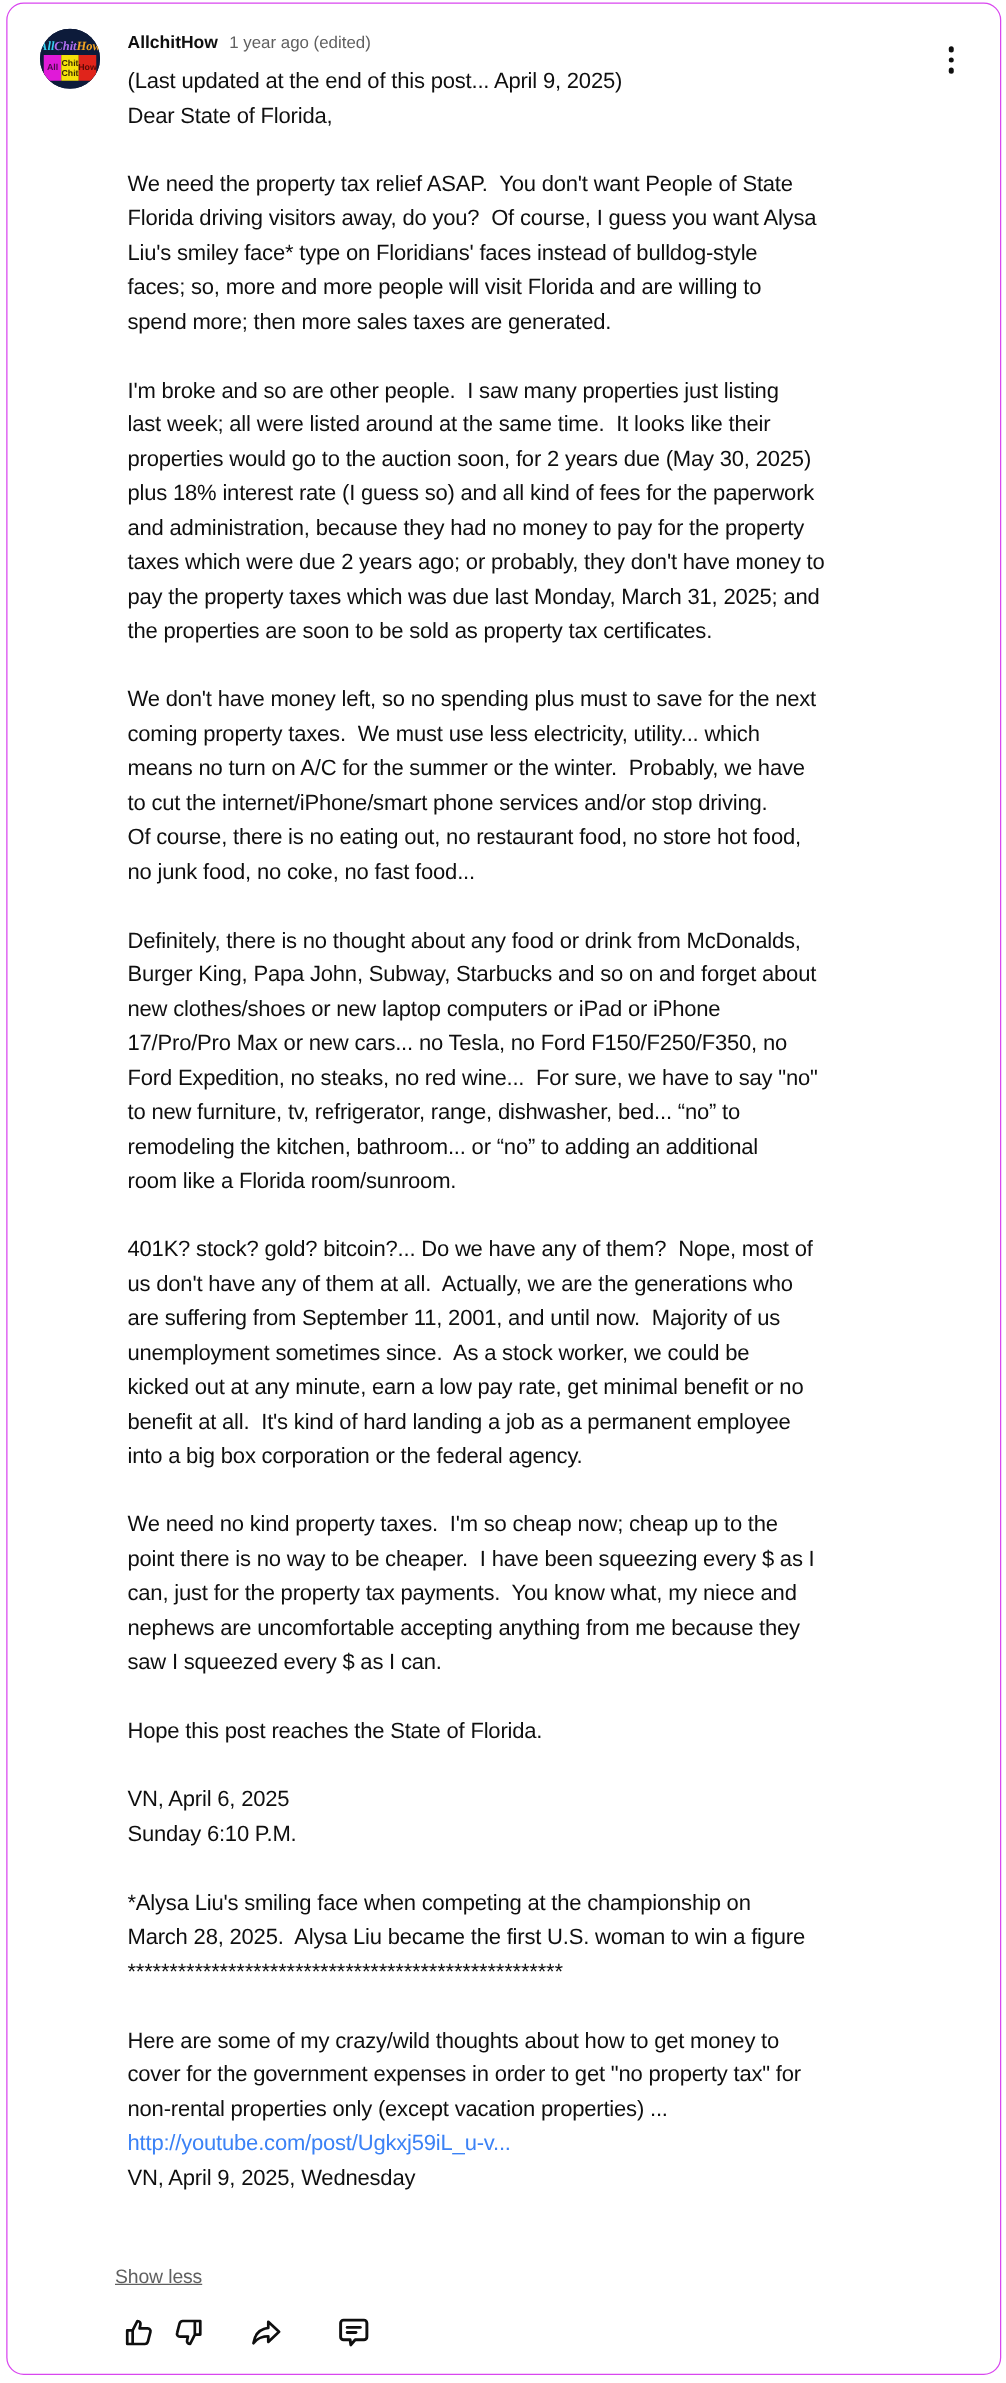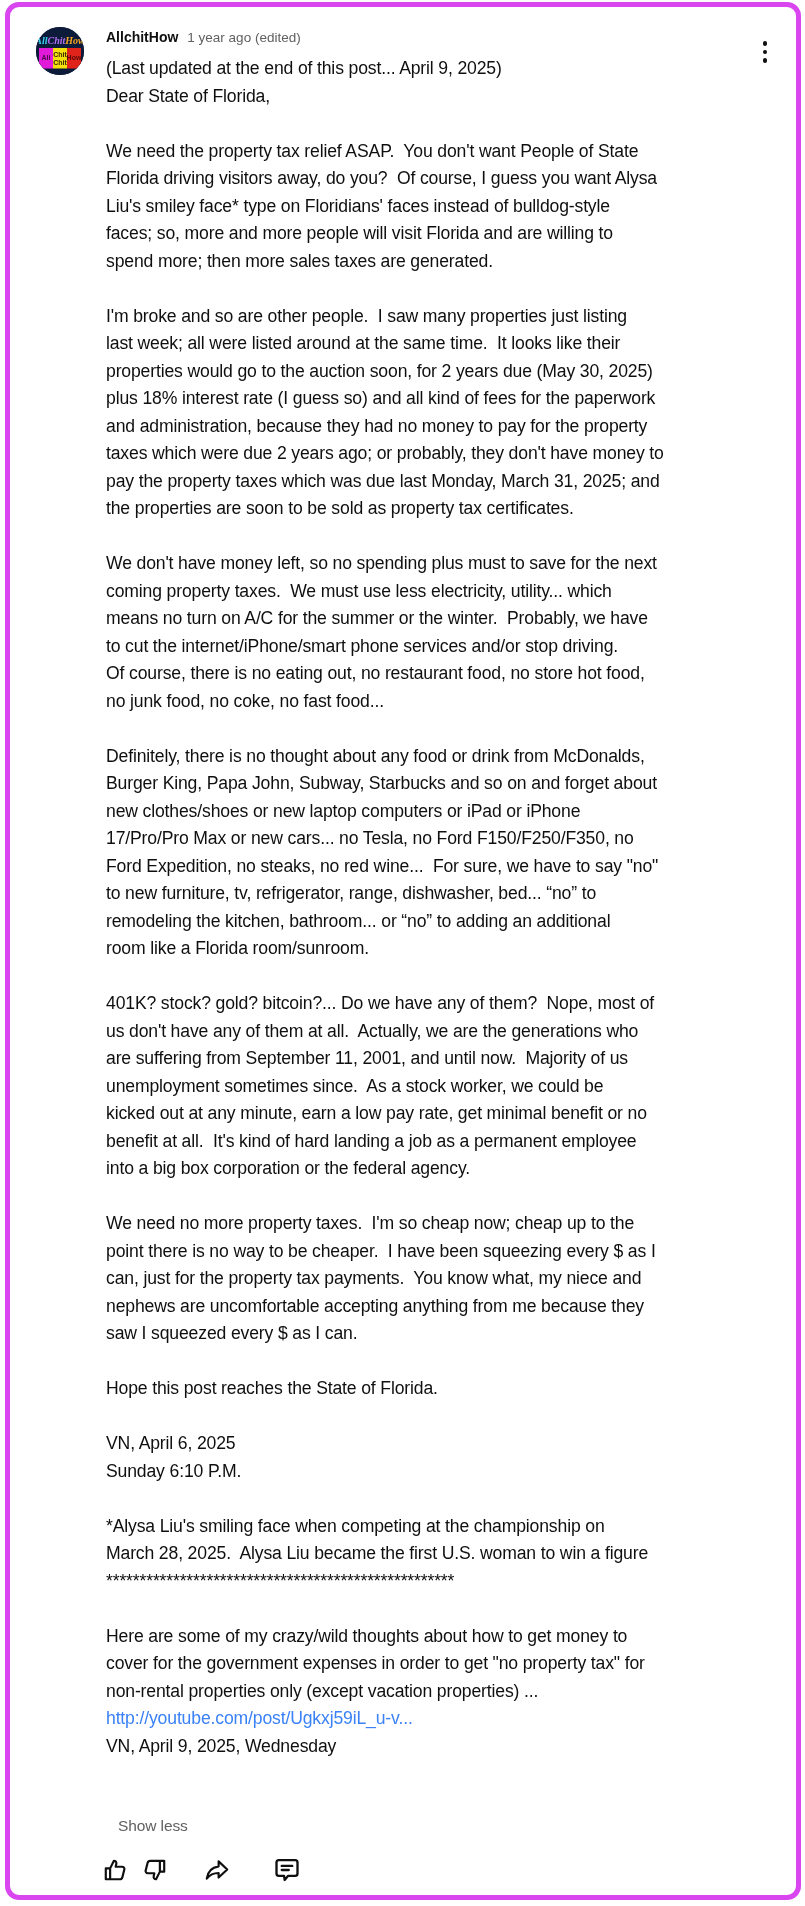--- a/index.html
+++ b/index.html
@@ -10,21 +10,21 @@
       font-family: "Liberation Sans", "DejaVu Sans", sans-serif;
       color: #0f0f0f;
       overflow: hidden;
     }
     .card {
       position: absolute;
       left: 5px;
       top: 2px;
       width: 796px;
       height: 1898px;
-      border: 5px solid #d946ef;
+      border: 1px solid #d946ef;
       border-radius: 14px;
       background: #ffffff;
     }
     .avatar {
       position: absolute;
       left: 26px;
       top: 20px;
       width: 48px;
       height: 48px;
       border-radius: 50%;
@@ -85,26 +85,27 @@
     .body .line { white-space: pre; height: 27.5px; }
     .body .blank { height: 27.5px; }
     .body a.link {
       color: #3b82f6;
       text-decoration: none;
       display: block;
       height: 27.5px;
     }
     .show-less {
       position: absolute;
-      left: 108px;
+      left: 86px;
       top: 1810px;
       font-size: 15.5px;
       color: #606060;
       cursor: pointer;
       letter-spacing: -0.1px;
+      text-decoration: underline;
     }
     .actions {
       position: absolute;
       left: 88px;
       top: 1847px;
       height: 32px;
       display: flex;
       align-items: center;
     }
     .action-btn {
@@ -189,21 +190,21 @@
       <div class="line">room like a Florida room/sunroom.</div>
       <div class="blank"></div>
       <div class="line">401K? stock? gold? bitcoin?... Do we have any of them?  Nope, most of</div>
       <div class="line">us don't have any of them at all.  Actually, we are the generations who</div>
       <div class="line">are suffering from September 11, 2001, and until now.  Majority of us</div>
       <div class="line">unemployment sometimes since.  As a stock worker, we could be</div>
       <div class="line">kicked out at any minute, earn a low pay rate, get minimal benefit or no</div>
       <div class="line">benefit at all.  It's kind of hard landing a job as a permanent employee</div>
       <div class="line">into a big box corporation or the federal agency.</div>
       <div class="blank"></div>
-      <div class="line">We need no more property taxes.  I'm so cheap now; cheap up to the</div>
+      <div class="line">We need no kind property taxes.  I'm so cheap now; cheap up to the</div>
       <div class="line">point there is no way to be cheaper.  I have been squeezing every $ as I</div>
       <div class="line">can, just for the property tax payments.  You know what, my niece and</div>
       <div class="line">nephews are uncomfortable accepting anything from me because they</div>
       <div class="line">saw I squeezed every $ as I can.</div>
       <div class="blank"></div>
       <div class="line">Hope this post reaches the State of Florida.</div>
       <div class="blank"></div>
       <div class="line">VN, April 6, 2025</div>
       <div class="line">Sunday 6:10 P.M.</div>
       <div class="blank"></div>

